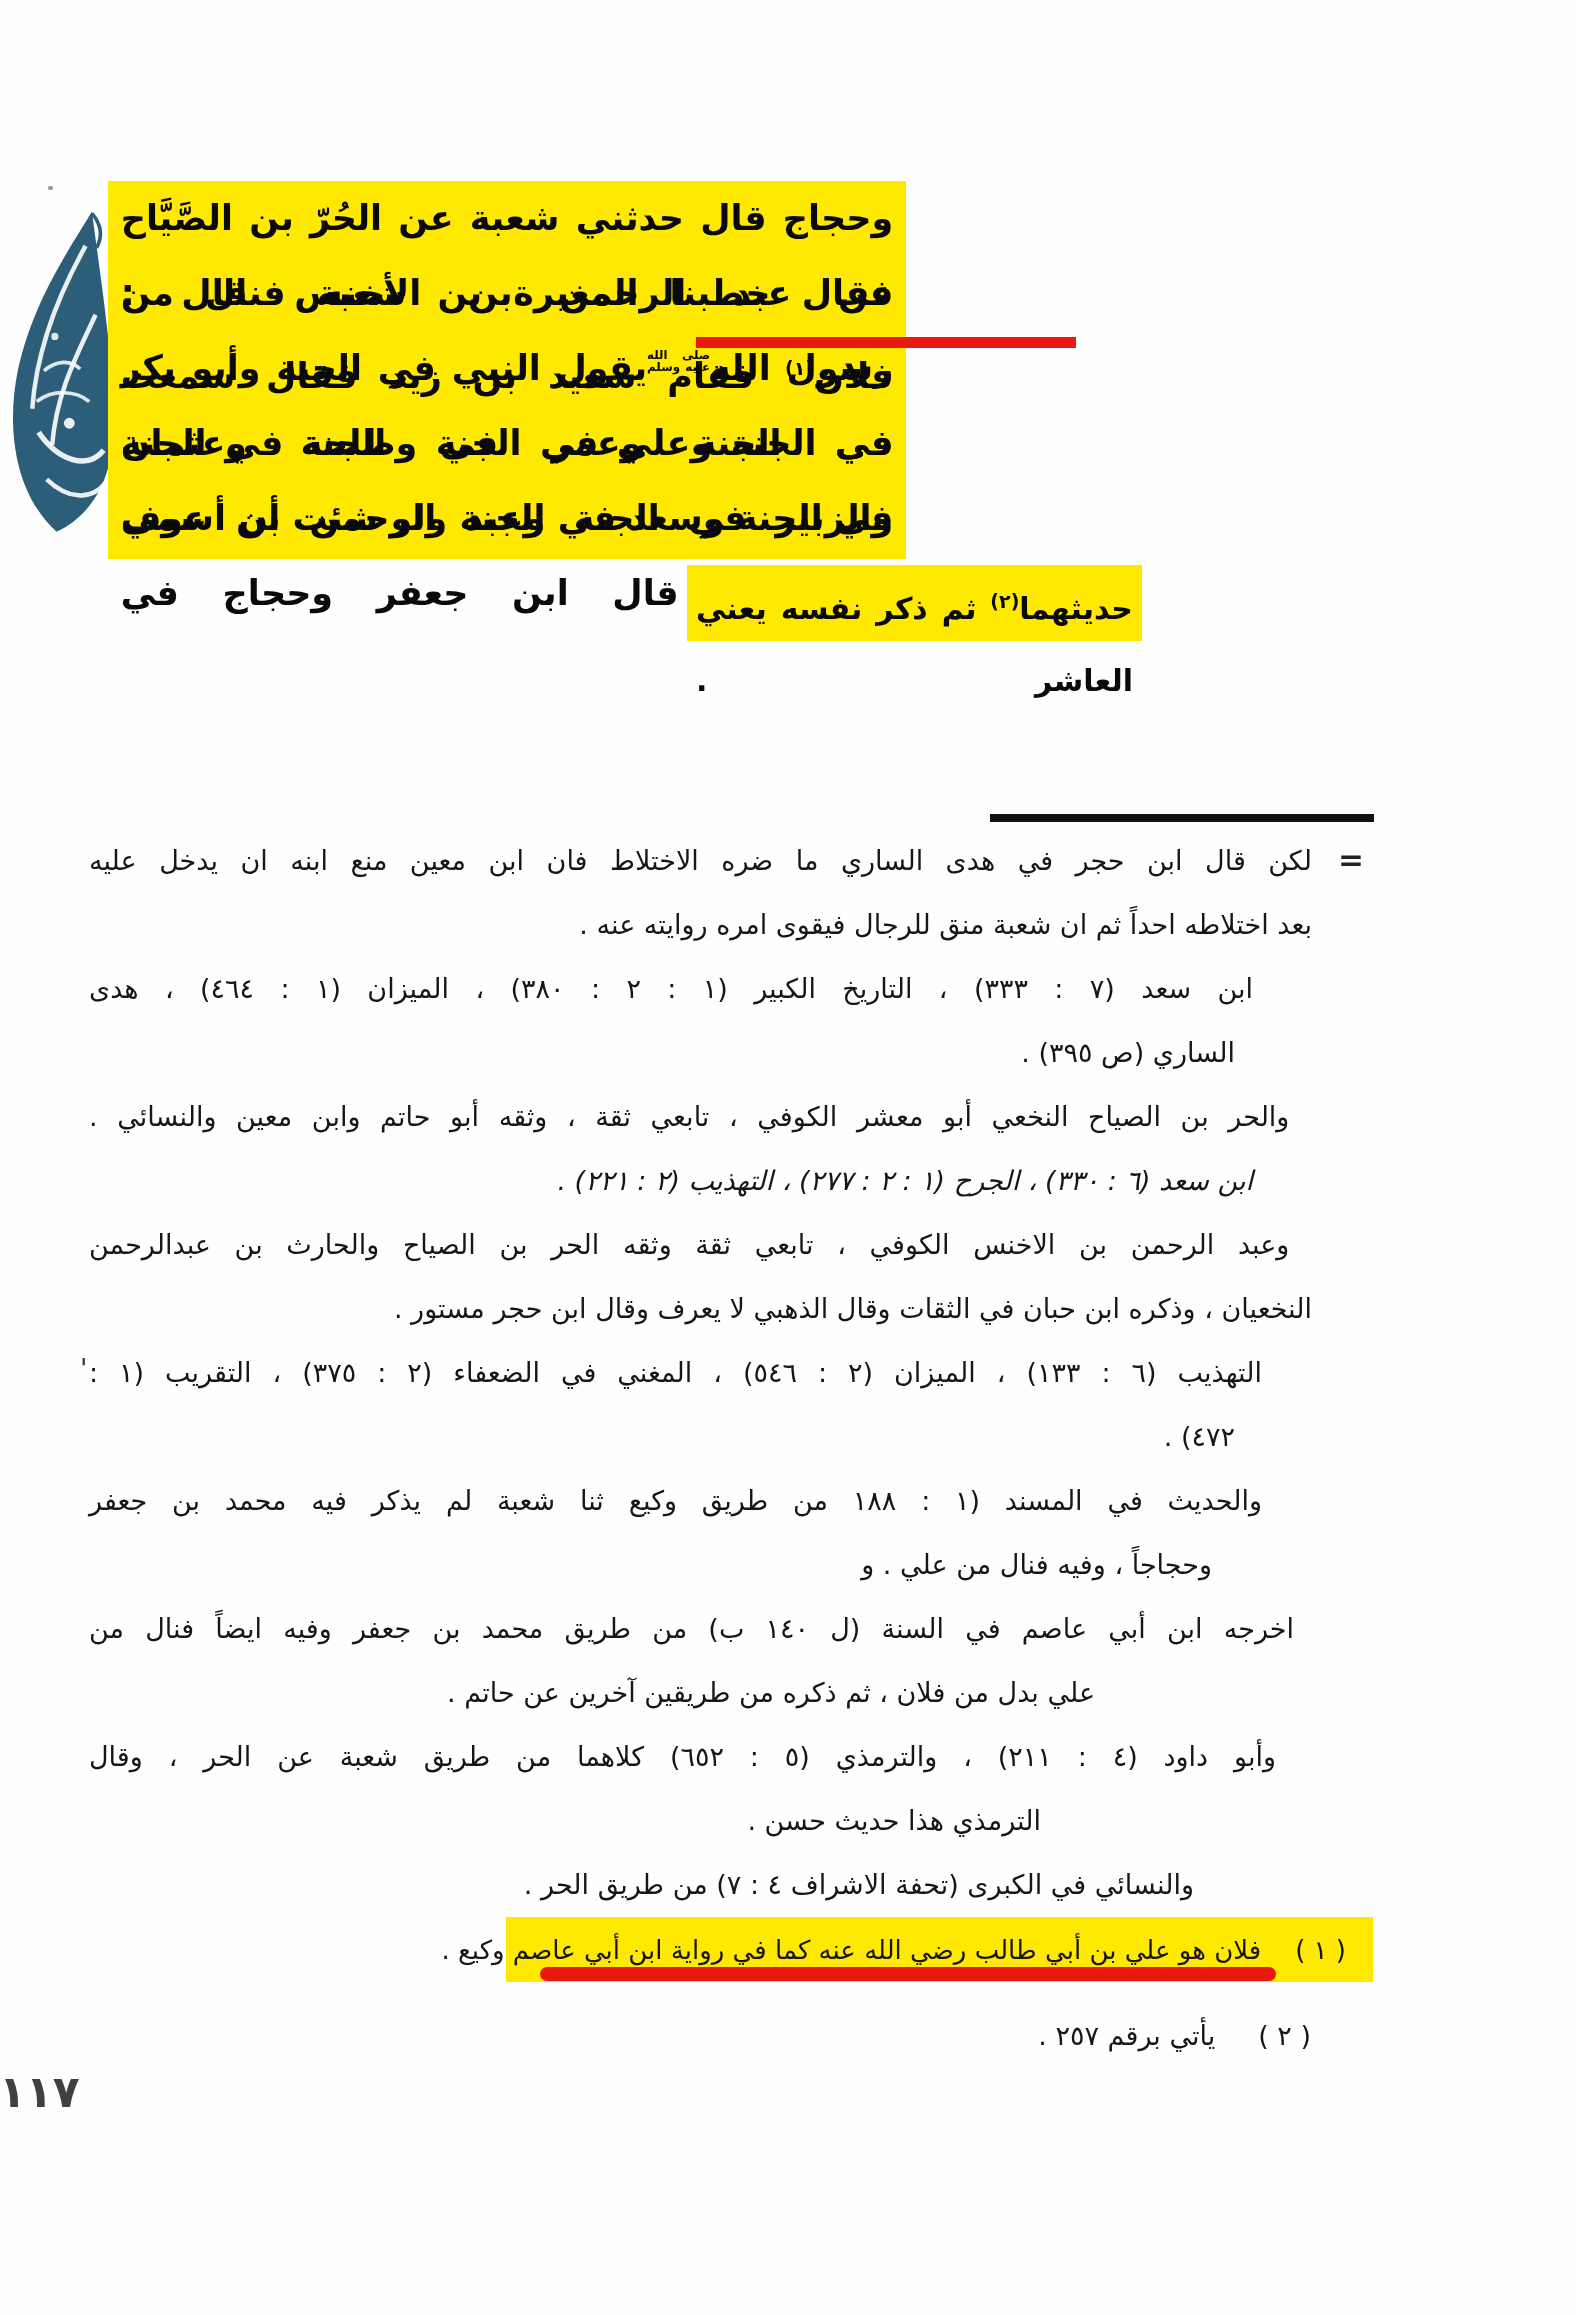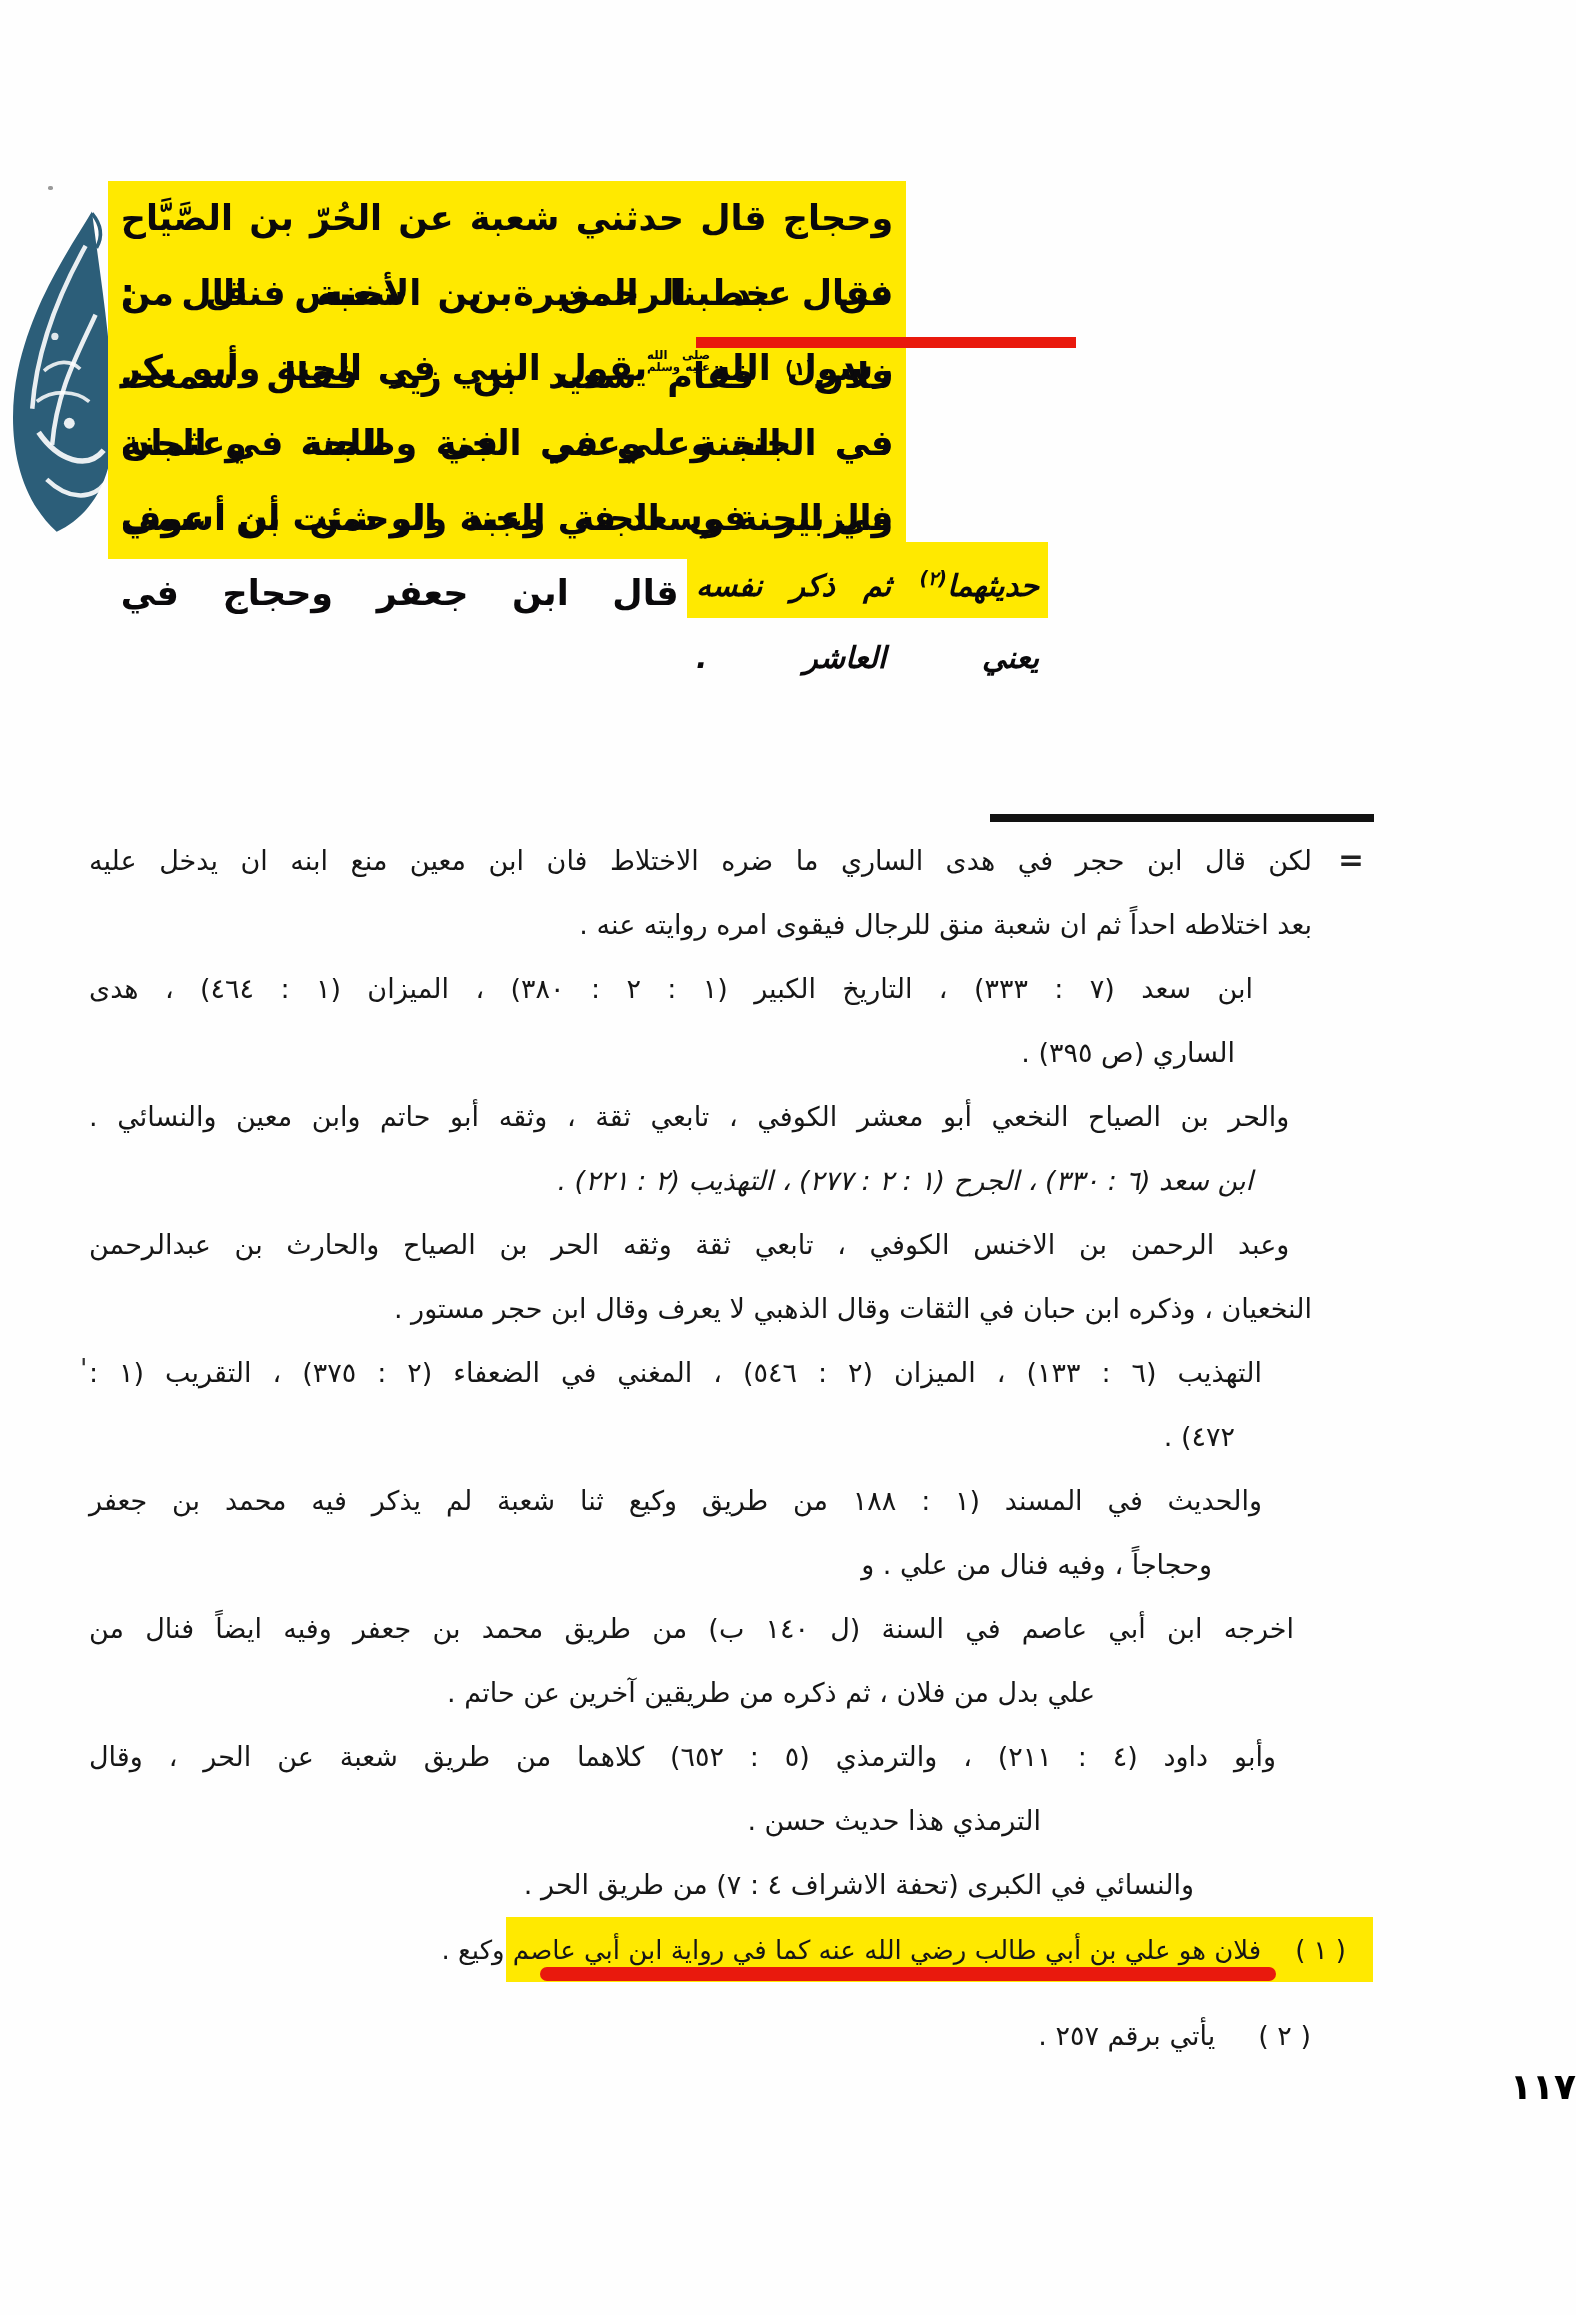--- a/index.html
+++ b/index.html
@@ -24,22 +24,22 @@
     text-align:justify;text-align-last:justify;overflow:visible;
   }
   .sup{vertical-align:super;font-size:19px;font-weight:bold;}
   .saw{
     display:inline-block;width:63px;font-size:11.8px;line-height:1.05;font-weight:bold;
     text-align:right;vertical-align:middle;transform:translateY(-9px);
   }
   .saw span{display:block;}
   
   .hl-strip{
-    position:absolute;left:688px;top:542px;width:361px;height:76px;
-    background:var(--hl);z-index:2;box-sizing:border-box;font-style:italic;
+    position:absolute;left:688px;top:565px;width:455px;height:76px;
+    background:var(--hl);z-index:2;box-sizing:border-box;
   }
   .hl-strip .bline{font-size:30px;height:76px;line-height:72px;padding:0 9px;}
   
   .red-line{position:absolute;background:var(--red);z-index:3;}
   .red-line.r1{left:697px;top:337px;width:380px;height:11px;}
   .red-line.r2{left:541px;top:1967px;width:736px;height:13.6px;border-radius:7.2px;}
   
   .fsep{position:absolute;left:991px;top:814px;width:384px;height:8.1px;background:#121212;z-index:2;}
   .eq{position:absolute;left:1339px;top:841px;font-size:31px;font-weight:bold;color:#222;z-index:2;}
   .margin-mark{position:absolute;left:81px;top:1353px;font-size:27px;color:#333;z-index:2;}
@@ -58,22 +58,22 @@
   }
   .fn2{
     position:absolute;left:507px;top:2005px;width:836px;height:60px;
     display:flex;flex-direction:row;align-items:center;gap:43px;
     padding:0 31px 0 9px;box-sizing:border-box;font-size:27px;color:var(--fink);z-index:2;
   }
   .fn-marker{white-space:nowrap;}
   .fn-text{position:relative;z-index:4;white-space:nowrap;}
   
   .pnum{
-    position:absolute;left:0;top:2066px;width:100%;text-align:right;
-    font-size:36px;font-weight:bold;color:#000000;letter-spacing:3.6px;z-index:2;
+    position:absolute;left:0;top:2066px;width:100%;text-align:left;
+    font-size:44px;font-weight:bold;color:#404040;letter-spacing:3.6px;z-index:2;
   }
   .speck{position:absolute;left:49px;top:186px;width:5.4px;height:3.6px;background:#9a9a9a;border-radius:1.8px;z-index:1;}
 </style>
 </head>
 <body>
 
 <div class="page">
 
   <div class="logo">
     <svg width="118" height="340" viewBox="0 0 130 376" xmlns="http://www.w3.org/2000/svg">

